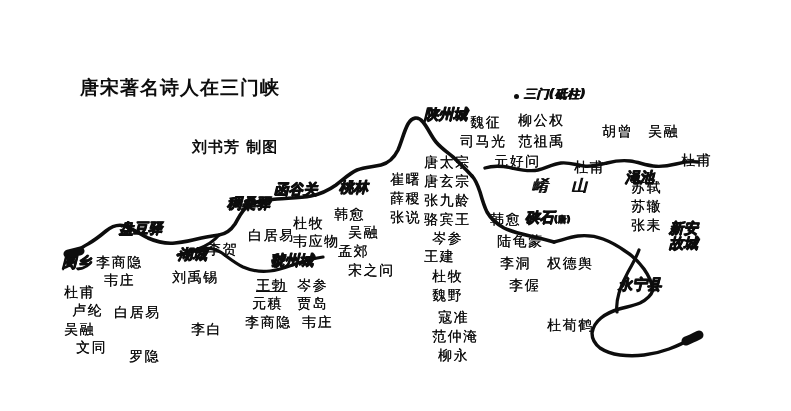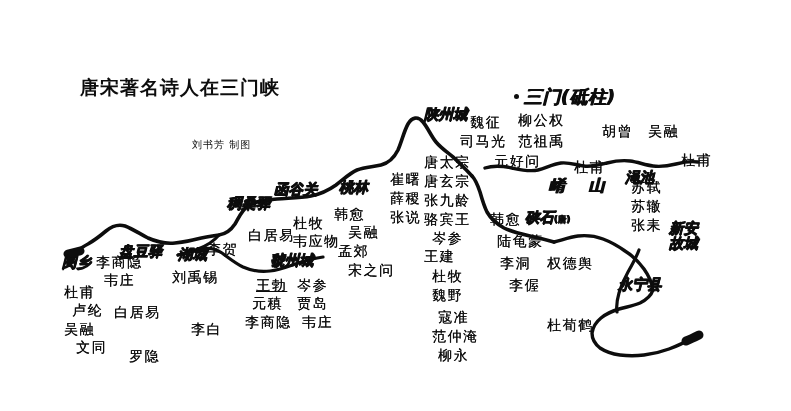--- a/index.html
+++ b/index.html
@@ -6,38 +6,38 @@
   body{
     width:791px;height:411px;background:#ffffff;
     font-family:"DejaVu Sans","Liberation Sans",sans-serif;
     overflow:hidden;position:relative;
   }
   #map{position:absolute;left:0;top:0;width:791px;height:411px;}
   .lbl{position:absolute;white-space:nowrap;color:#0d0d0d;line-height:1.05;}
   
   .title{font-weight:bold;font-size:19px;letter-spacing:1px;}
   .title .t2{display:block;margin-top:5px;}
-  .credit{font-size:10px;font-weight:normal;letter-spacing:1px;}
+  .credit{font-size:15px;font-weight:bold;letter-spacing:1px;}
   
   .place{
     font-weight:bold;font-style:italic;font-size:14.5px;
     letter-spacing:0px;
     text-shadow:0.6px 0 0 #0d0d0d,-0.6px 0 0 #0d0d0d,0 0.5px 0 #0d0d0d;
   }
   .place.two{line-height:1.0;}
   .place.two span{display:block;}
   .place small{font-size:8.5px;font-style:normal;font-weight:bold;vertical-align:baseline;}
   
   .poet{font-size:14px;font-weight:500;letter-spacing:1.5px;
         text-shadow:0.35px 0 0 #151515;}
-  .sanmen{font-weight:bold;font-style:italic;font-size:18px;letter-spacing:0.5px;
+  .sanmen{font-weight:bold;font-style:italic;font-size:12px;letter-spacing:0.5px;
           text-shadow:0.6px 0 0 #0d0d0d,-0.6px 0 0 #0d0d0d;}
   .dot{position:absolute;width:5px;height:5px;background:#0d0d0d;border-radius:50%;}
-  .mtn{font-weight:bold;font-style:italic;font-size:16px;letter-spacing:9px;
-       text-shadow:0.7px 0 0 #0d0d0d,-0.7px 0 0 #0d0d0d;margin-left:17px;}
+  .mtn{font-weight:normal;font-style:italic;font-size:16px;letter-spacing:9px;
+       text-shadow:0.7px 0 0 #0d0d0d,-0.7px 0 0 #0d0d0d;}
 </style>
 </head>
 <body>
 
 <svg id="map" viewBox="0 0 791 411" aria-hidden="true">
   <g fill="none" stroke="#0d0d0d" stroke-linecap="round" stroke-linejoin="round">
 
     <path stroke-width="3.6" d="M 72,253
          C 78,251 82,247 88,244
          C 95,240 100,236 106,231
@@ -123,21 +123,21 @@
 <div class="lbl credit" style="left:192px;top:140px;">刘书芳 制图</div>
 
 <div id="layer-markers">
     <div class="dot" style="left: 514px; top: 94px;"></div>
     <div class="lbl sanmen" style="left: 524px; top: 88px;">三门(砥柱)</div>
   </div>
 <div id="layer-mountains">
     <div class="lbl mtn" style="left: 532px; top: 178px;">崤 山</div>
   </div>
 <div id="layer-places">
-    <div class="lbl place" style="left: 119px; top: 221px; margin-top: 23px;"><span>盘豆驿</span></div>
+    <div class="lbl place" style="left: 119px; top: 221px;"><span>盘豆驿</span></div>
     <div class="lbl place" style="left: 62px; top: 255px;"><span>阌乡</span></div>
     <div class="lbl place" style="left: 178px; top: 247px;"><span>湖城</span></div>
     <div class="lbl place" style="left: 227px; top: 196px;"><span>稠桑驿</span></div>
     <div class="lbl place" style="left: 274px; top: 182px;"><span>函谷关</span></div>
     <div class="lbl place" style="left: 339px; top: 180px;"><span>桃林</span></div>
     <div class="lbl place" style="left: 270px; top: 253px;"><span>虢州城</span></div>
     <div class="lbl place" style="left: 424px; top: 107px;"><span>陕州城</span></div>
     <div class="lbl place" style="left: 525px; top: 210px;"><span>硖石</span><small>(唐)</small></div>
     <div class="lbl place" style="left: 625px; top: 138px; margin-top: 32px;"><span>渑池</span></div>
     <div class="lbl place two" style="left: 669px; top: 173px; margin-top: 48px;">

